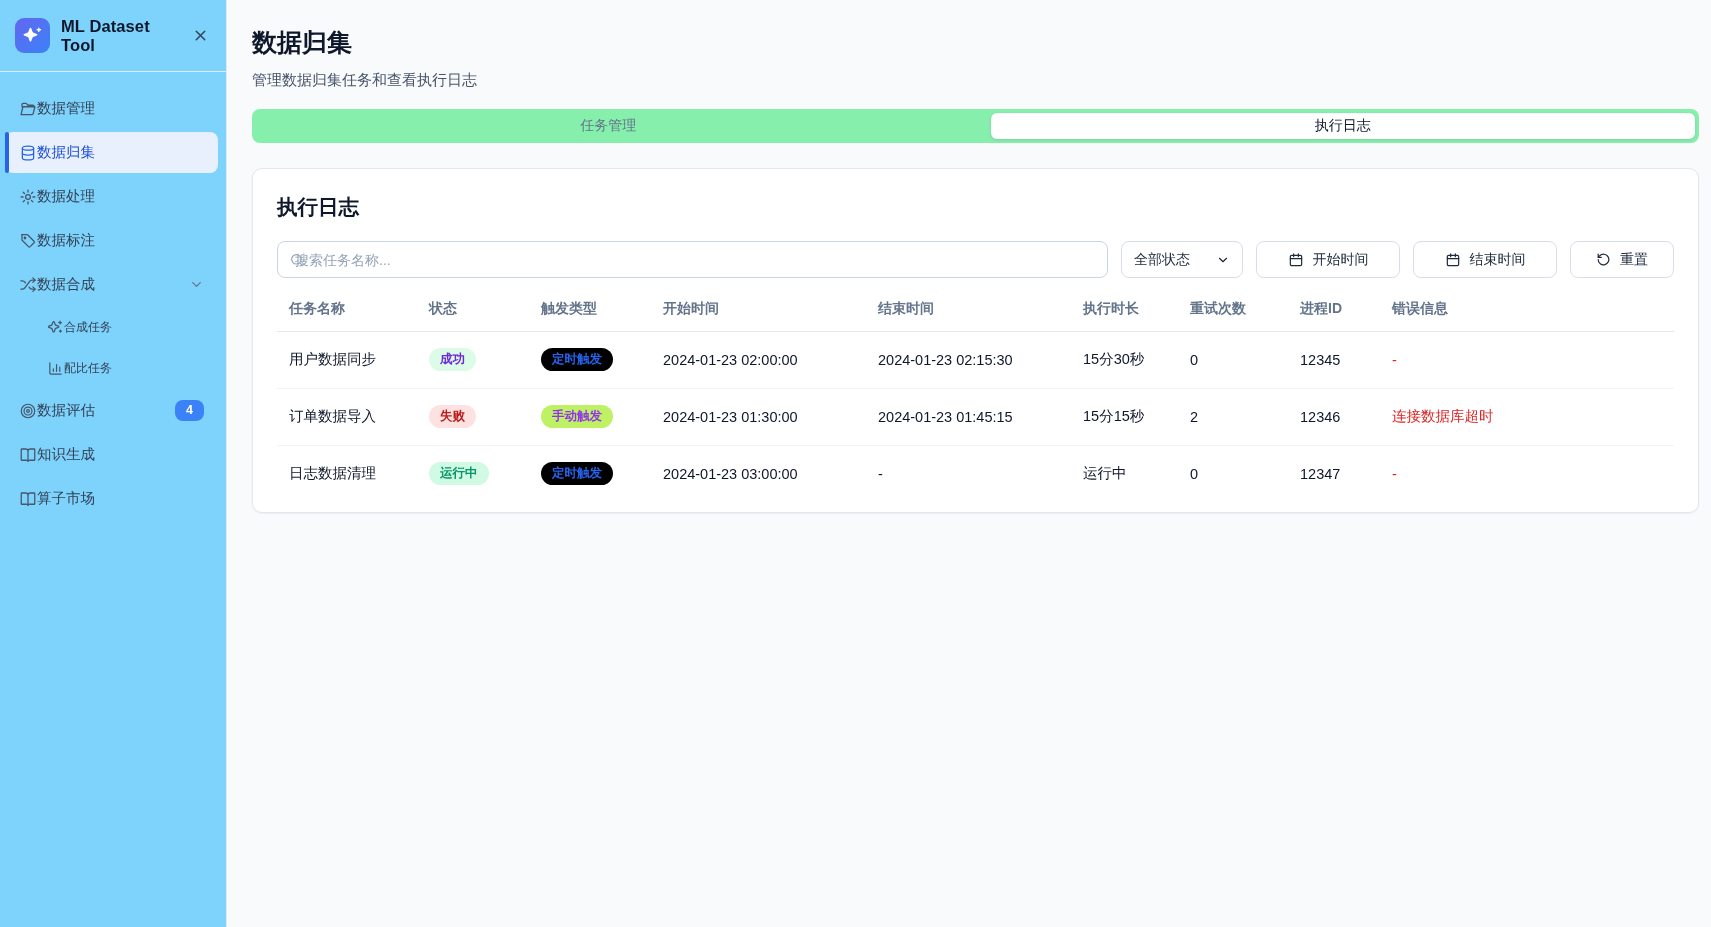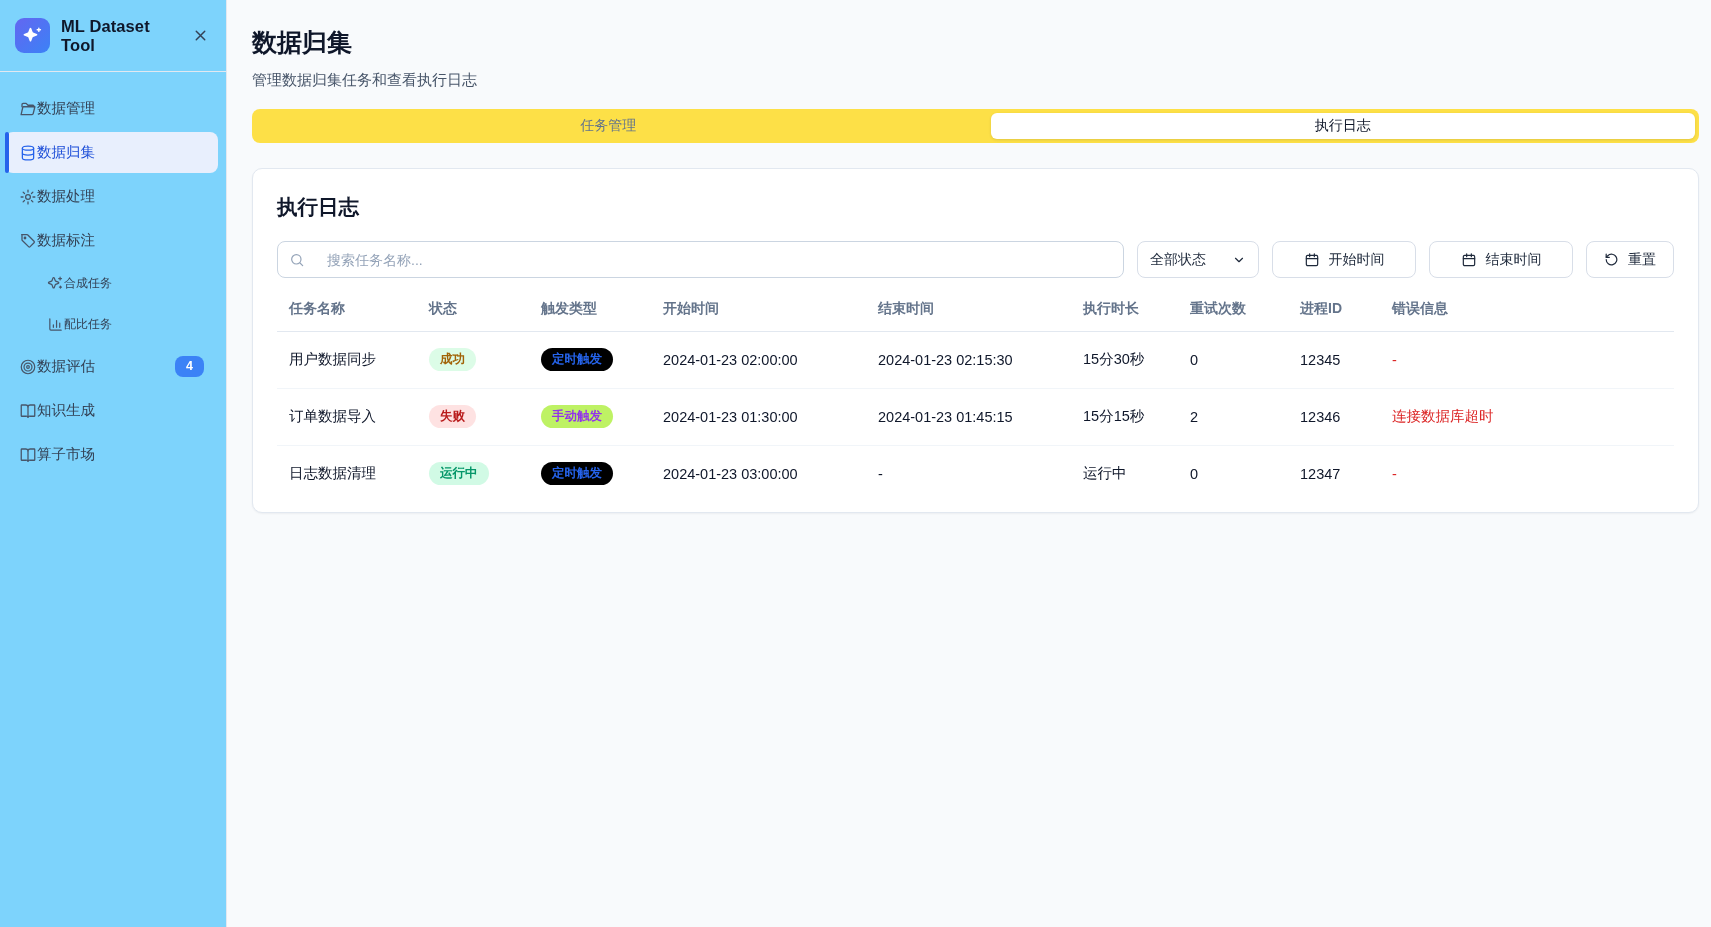--- a/index.html
+++ b/index.html
@@ -24,47 +24,47 @@
   .nav-item.active::before { content:""; position:absolute; left:0; top:0; bottom:0; width:4px; border-radius:2px; background:#2563eb; }
   .nav-sub { padding-left:42px; height:38px; font-size:12px; }
   .chevron-right-slot { margin-left:auto; display:flex; }
   .count-badge { margin-left:auto; background:#3b82f6; color:#fff; font-size:12.5px; font-weight:600; border-radius:8px; padding:3px 11px; line-height:1.2; }
 
   
   .main { flex:1; background:#f8fafc; padding:26px 12px 0 25px; overflow:hidden; }
   .page-title { font-size:25px; font-weight:700; color:#0f172a; }
   .page-subtitle { font-size:15px; color:#475569; margin-top:12px; }
 
-  .tabs { margin-top:19px; background:#fde047; border-radius:8px; padding:4px; display:grid; grid-template-columns:1fr 1fr; height:34px;gap:30px; }
+  .tabs { margin-top:19px; background:#86efac; border-radius:8px; padding:4px; display:grid; grid-template-columns:1fr 1fr; height:34px;gap:30px; }
   .tab { display:flex; align-items:center; justify-content:center; font-size:14px; color:#64748b; border-radius:6px; cursor:pointer; }
   .tab.active { background:#ffffff; color:#0f172a; font-weight:500; box-shadow:0 1px 3px rgba(15,23,42,.12); }
 
   .panel { margin-top:25px; background:#ffffff; border:1px solid #e2e8f0; border-radius:10px; padding:24px 24px 10px; box-shadow:0 1px 2px rgba(15,23,42,.05); }
   .panel-title { font-size:20.5px; font-weight:700; color:#0f172a; }
 
   .controls { margin-top:20px; display:flex; align-items:center; gap:13px; }
   .search-box { flex:1; position:relative; }
   .search-box svg { position:absolute; left:12px; top:50%; transform:translateY(-50%); color:#94a3b8; }
-  .search-input { width:100%; height:37px; border:1px solid #cbd5e1; border-radius:8px; padding:0 12px 0 49px; font-size:14px; color:#0f172a; outline:none; font-family:inherit; background:#fff; }
+  .search-input { width:100%; height:37px; border:1px solid #cbd5e1; border-radius:8px; padding:0 12px 0 17px; font-size:14px; color:#0f172a; outline:none; font-family:inherit; background:#fff; }
   .search-input::placeholder { color:#94a3b8; }
   .ctl-btn { height:37px; display:flex; align-items:center; justify-content:center; gap:9px; border:1px solid #d8dee8; background:#fff; border-radius:8px; font-size:14px; color:#1e293b; cursor:pointer; font-family:inherit; }
   .ctl-btn svg { color:#1e293b; }
   .status-select { width:122px; justify-content:space-between; padding:0 12px; }
   .status-select .chev { color:#94a3b8; }
   .date-btn { width:144px; }
-  .reset-btn { width:88px; }
+  .reset-btn { width:104px; }
 
   
   table { width:100%; border-collapse:collapse; margin-top:10px; }
   th { text-align:left; font-weight:700; font-size:14px; color:#64748b; padding:12px 10px 13px 12px; border-bottom:1px solid #e2e8f0; white-space:nowrap; }
   td { font-size:14.5px; color:#0f172a; padding:16px 10px 17px 12px; border-bottom:1px solid #f1f5f9; white-space:nowrap; }
   tr:last-child td { border-bottom:none; }
   .task-name { font-weight:500; }
   .badge { display:inline-block; padding:4px 11px; border-radius:999px; font-size:12.5px; font-weight:600; line-height:1.2; }
-  .status-success { background:#dcfce7; color:#a16207; }
+  .status-success { background:#dcfce7; color:#6d28d9; }
   .status-failed  { background:#fee2e2; color:#b91c1c; }
   .status-running { background:#d1fae5; color:#059669; }
   .trigger-scheduled { background:#000000; color:#2563eb; }
   .trigger-manual    { background:#bef264; color:#9333ea; }
   .error-text { color:#dc2626; }
 </style>
 </head>
 <body>
 
 <div class="app">
@@ -124,20 +124,37 @@
       <div class="nav-item">
         <span style="display:flex">
           <svg width="18" height="18" viewBox="0 0 24 24" fill="none" stroke="currentColor" stroke-width="1.7" stroke-linejoin="round">
               <path d="M3.5 3.5h7.2a1.5 1.5 0 0 1 1.06.44l8.3 8.3a1.5 1.5 0 0 1 0 2.12l-5.2 5.2a1.5 1.5 0 0 1-2.12 0l-8.3-8.3a1.5 1.5 0 0 1-.44-1.06V3.5z"></path>
               <circle cx="8" cy="8" r="1" fill="currentColor"></circle>
             </svg>
         </span>
         <span>数据标注</span>
       </div>
 
+      <div class="nav-item">
+        <span style="display:flex">
+          <svg width="18" height="18" viewBox="0 0 24 24" fill="none" stroke="currentColor" stroke-width="1.7" stroke-linecap="round" stroke-linejoin="round">
+              <path d="M2.5 17.5h2c1.3 0 2.5-.6 3.3-1.7l6.4-8.6c.8-1.1 2-1.7 3.3-1.7h4"></path>
+              <path d="m18.5 2.5 3 3-3 3"></path>
+              <path d="M2.5 6.5h2c1.3 0 2.5.6 3.3 1.7l.7 1"></path>
+              <path d="M21.5 17.5h-4c-1.3 0-2.5-.6-3.3-1.7l-.7-1"></path>
+              <path d="m18.5 14.5 3 3-3 3"></path>
+            </svg>
+        </span>
+        <span>数据合成</span>
+        <span class="chevron-right-slot">
+          <svg width="15" height="15" viewBox="0 0 24 24" fill="none" stroke="#64748b" stroke-width="2" stroke-linecap="round" stroke-linejoin="round">
+              <path d="m6 9 6 6 6-6"></path>
+            </svg>
+        </span>
+      </div>
 
       <div class="nav-item nav-sub">
         <span style="display:flex">
           <svg width="17" height="17" viewBox="0 0 24 24" fill="none" stroke="currentColor" stroke-width="1.7" stroke-linejoin="round" stroke-linecap="round">
               <path d="M10.3 4.3 11.7 8a1 1 0 0 0 .58.58l3.7 1.42a1 1 0 0 1 0 1.87l-3.7 1.42a1 1 0 0 0-.58.58l-1.42 3.7a1 1 0 0 1-1.87 0l-1.42-3.7a1 1 0 0 0-.58-.58L2.7 11.87a1 1 0 0 1 0-1.87L6.4 8.58A1 1 0 0 0 7 8l1.42-3.7a1 1 0 0 1 1.87 0z"></path>
               <path d="M18.5 3v4M20.5 5h-4M19 15.5v3M20.5 17h-3"></path>
             </svg>
         </span>
         <span>合成任务</span>
       </div>

